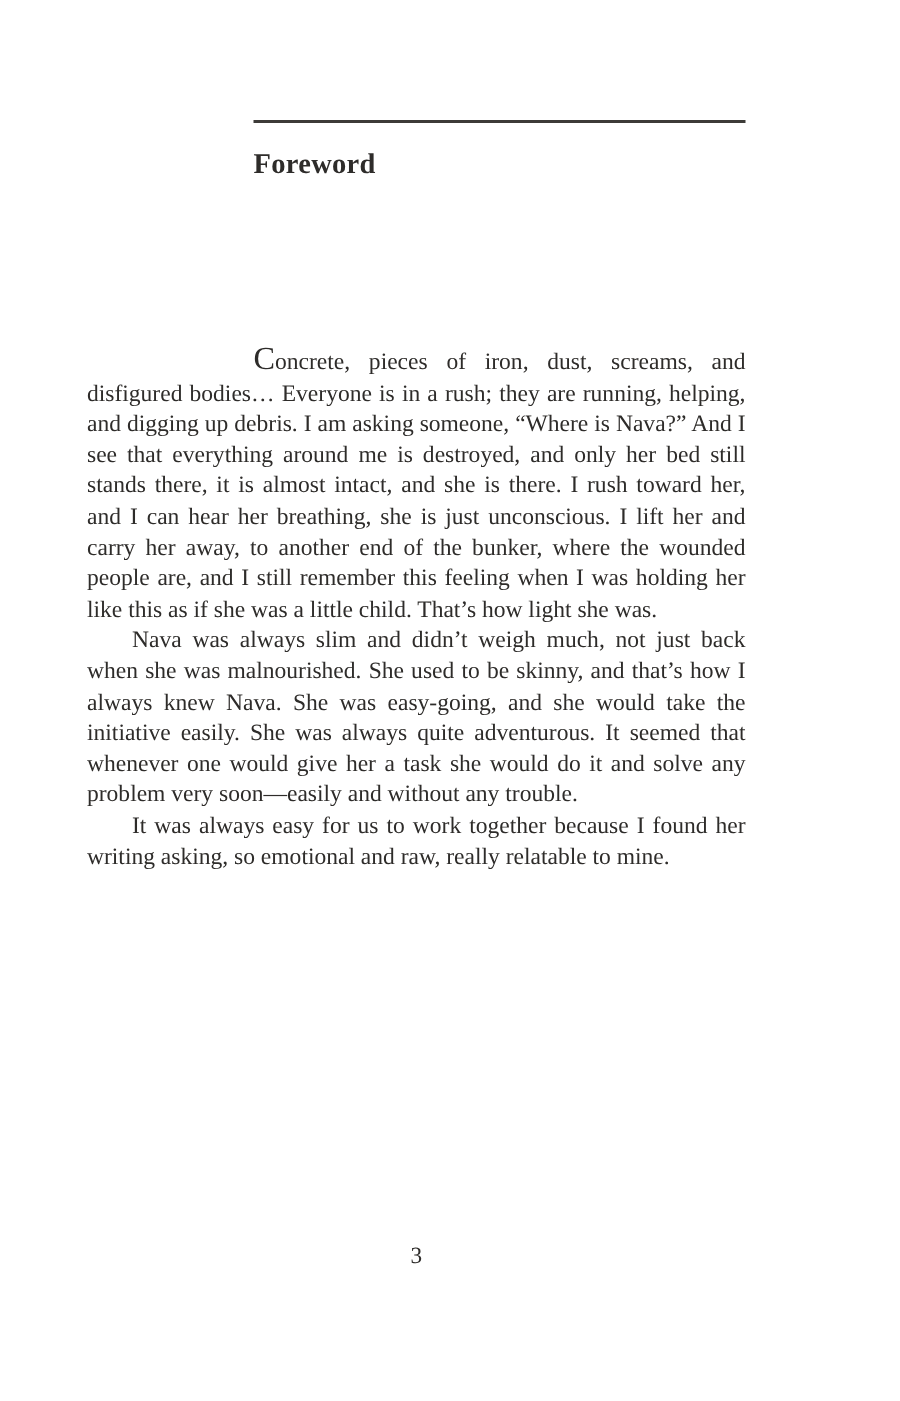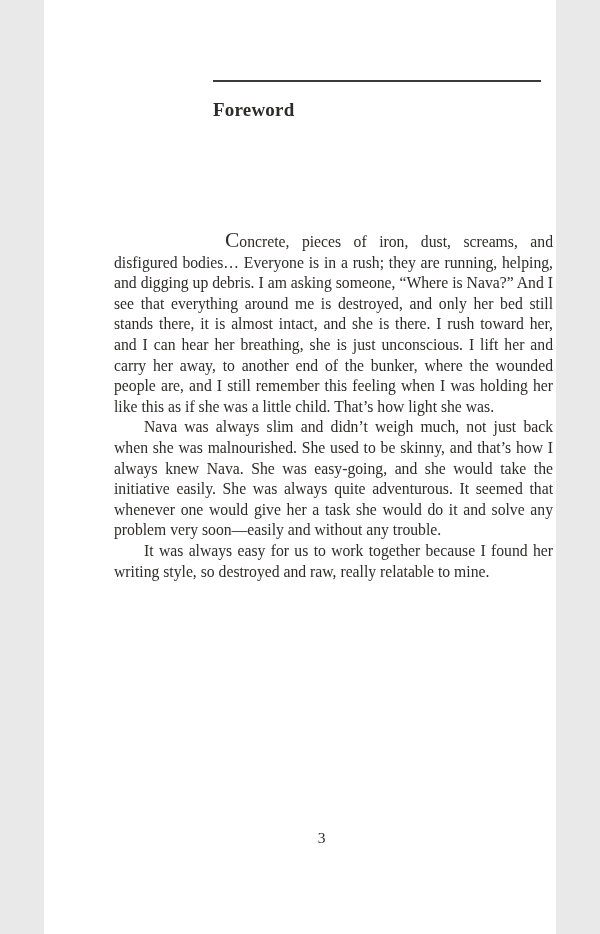--- a/index.html
+++ b/index.html
@@ -7,21 +7,21 @@
     --rule-color: #3d3b38;
     --bg-color: #ffffff;
   }
   html, body {
     margin: 0;
     padding: 0;
     background: #e9e9e9;
   }
   .page {
     position: relative;
-    width: 512px;
+    width: 600px;
     height: 934px;
     margin: 0 auto;
     background: var(--bg-color);
     font-family: "Liberation Serif", "DejaVu Serif", serif;
     color: var(--text-color);
     overflow: hidden;
   }
   .section-rule {
     position: absolute;
     left: 169px;
@@ -43,21 +43,20 @@
   .body-text {
     position: absolute;
     left: 58px;
     top: 232px;
     width: 439px;
     font-size: 15.7px;
     line-height: 20.6px;
     text-align: justify;
     text-justify: inter-word;
     hyphens: none;
-    margin-left: 12px;
   }
   .body-text p {
     margin: 0;
     padding: 0;
     text-indent: 30px;
   }
   .body-text p.first-para {
     text-indent: 111px;
   }
   .lead-capital {
@@ -76,16 +75,16 @@
 </style>
 </head>
 <body>
 
 <div class="page">
   <div class="section-rule"></div>
   <h1 class="page-title">Foreword</h1>
   <div class="body-text">
       <p class="first-para"><span class="lead-capital">C</span>oncrete, pieces of iron, dust, screams, and disfigured bodies… Everyone is in a rush; they are running, helping, and digging up debris. I am asking someone, “Where is Nava?” And I see that everything around me is destroyed, and only her bed still stands there, it is almost intact, and she is there. I rush toward her, and I can hear her breathing, she is just unconscious. I lift her and carry her away, to another end of the bunker, where the wounded people are, and I still remember this feeling when I was holding her like this as if she was a little child. That’s how light she was.</p>
       <p>Nava was always slim and didn’t weigh much, not just back when she was malnourished. She used to be skinny, and that’s how I always knew Nava. She was easy-going, and she would take the initiative easily. She was always quite adventurous. It seemed that whenever one would give her a task she would do it and solve any problem very soon—easily and without any trouble.</p>
-      <p>It was always easy for us to work together because I found her writing style, so destroyed and raw, really relatable to mine.</p>
+      <p>It was always easy for us to work together because I found her writing asking, so emotional and raw, really relatable to mine.</p>
     </div>
   <div class="page-number">3</div>
 </div>
 
 </body></html>

